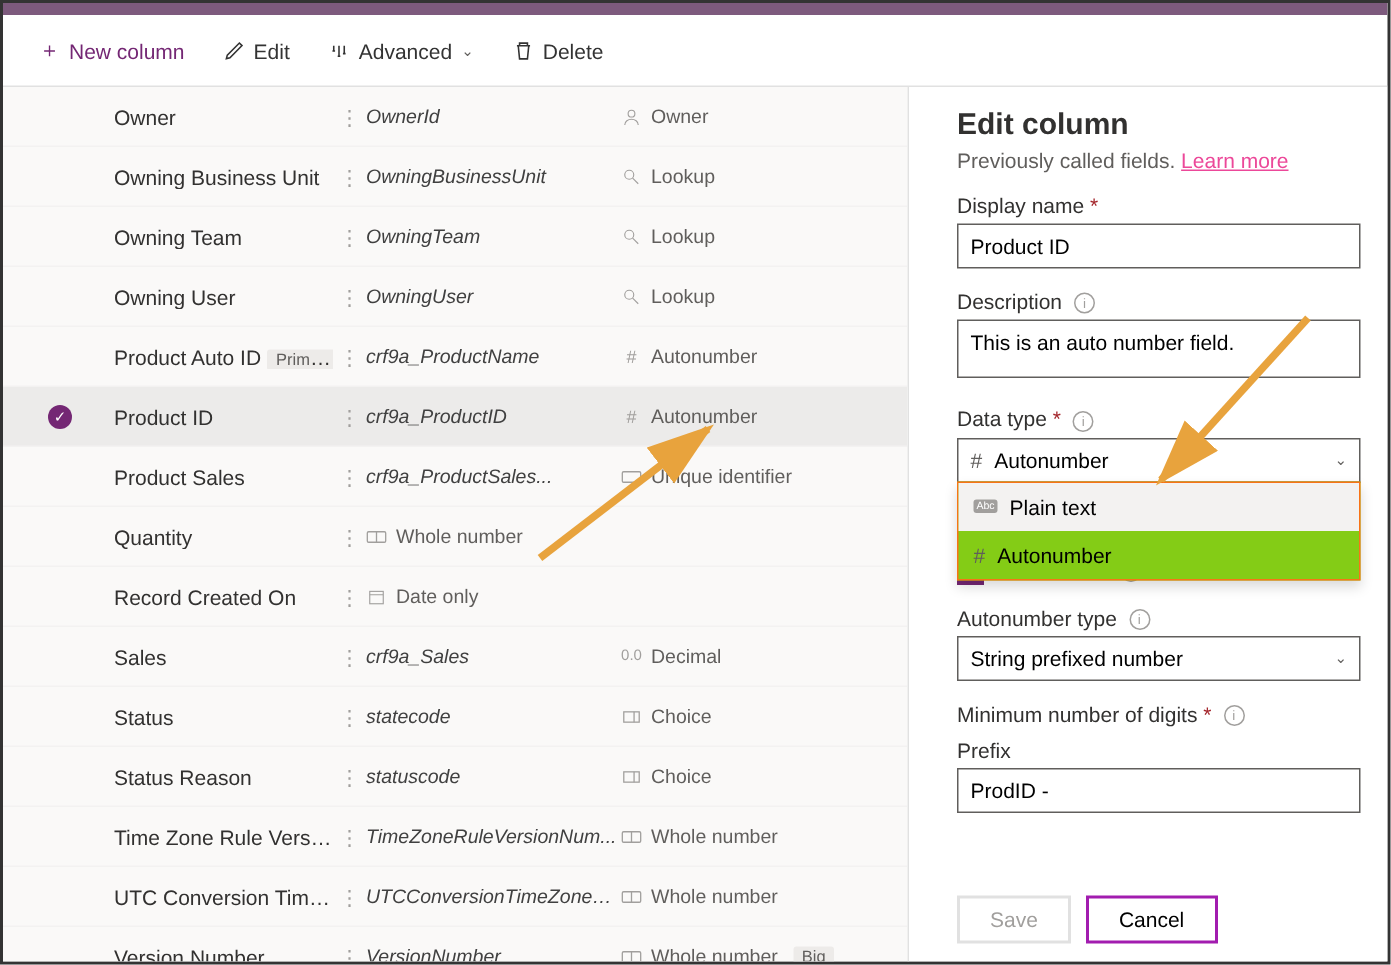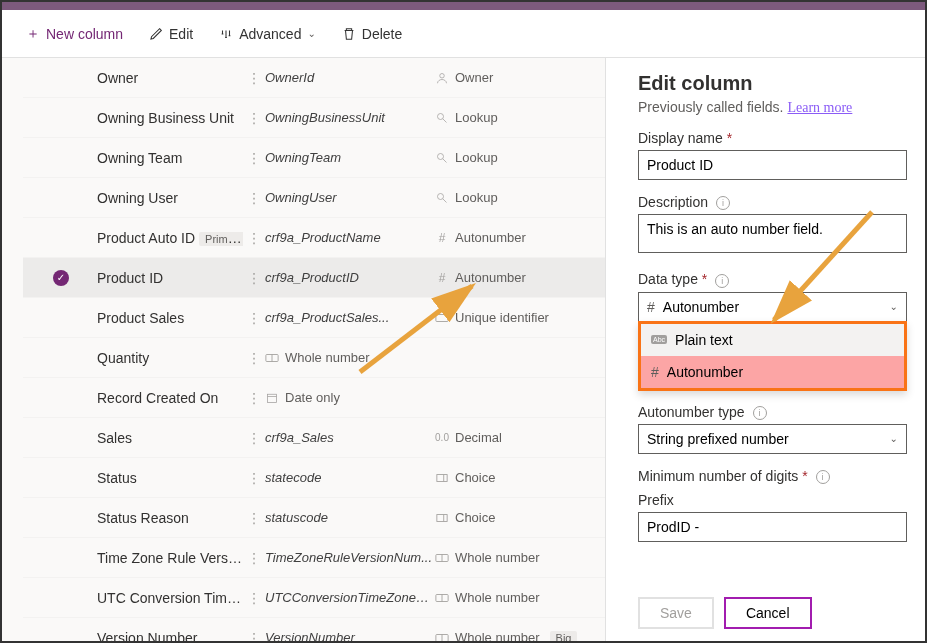--- a/index.html
+++ b/index.html
@@ -3,44 +3,44 @@
 <meta charset="utf-8">
 <style>
 * { box-sizing: border-box; margin: 0; padding: 0; font-family: "Segoe UI", -apple-system, sans-serif; }
 body { width: 927px; height: 643px; overflow: hidden; border: 2px solid #333; background: #fff; position: relative; }
 .topbar { height: 8px; background: #7d5a7d; }
 .toolbar { height: 48px; display: flex; align-items: center; padding: 0 14px; gap: 6px; border-bottom: 1px solid #e1e1e1; }
 .toolbar-item { display: flex; align-items: center; gap: 6px; padding: 6px 10px; font-size: 14px; color: #333; cursor: pointer; }
 .toolbar-item.new { color: #742774; }
 .toolbar-icon { width: 14px; height: 14px; display: inline-flex; align-items: center; justify-content: center; }
 .main { display: flex; height: calc(100% - 56px); }
-.grid { flex: 1; overflow: hidden; background: #faf9f8; padding-left: 21px; }
+.grid { flex: 1; overflow: hidden; background: #faf9f8; }
 .row { display: flex; align-items: center; height: 40px; padding-left: 30px; border-bottom: 1px solid #f3f2f1; font-size: 14px; color: #323130; position: relative; }
 .row.sel { background: #ecebea; }
 .row .check { position: absolute; left: 30px; width: 16px; height: 16px; border-radius: 50%; background: #742774; display: flex; align-items: center; justify-content: center; color: #fff; font-size: 10px; }
 .row .name { width: 190px; padding-left: 44px; white-space: nowrap; overflow: hidden; text-overflow: ellipsis; }
 .row .badge { font-size: 11px; background: #edebe9; padding: 1px 6px; border-radius: 2px; color: #605e5c; margin-left: 4px; }
 .row .dots { width: 22px; color: #a19f9d; text-align: center; }
 .row .logical { width: 170px; color: #404040; font-size: 13px; white-space: nowrap; overflow: hidden; text-overflow: ellipsis; font-style: italic; }
 .row .type { flex: 1; color: #605e5c; font-size: 13px; display: flex; align-items: center; gap: 6px; }
 .type-icon { width: 14px; color: #a19f9d; font-size: 12px; display: inline-flex; justify-content: center; }
 .panel { width: 320px; border-left: 1px solid #e1e1e1; padding: 14px 18px 12px 32px; display: flex; flex-direction: column; overflow: hidden; position: relative; background: #fff; }
 .panel h1 { font-size: 20px; font-weight: 600; color: #323130; margin-bottom: 4px; }
 .panel .sub { font-size: 14px; color: #605e5c; margin-bottom: 14px; }
-.panel .sub a { color: #8b5cf6; text-decoration: underline; font-family: Liberation Serif, serif; }
+.panel .sub a { color: #ec4899; text-decoration: underline; }
 .fld { margin-bottom: 14px; }
 .fld label { display: block; font-size: 14px; color: #323130; margin-bottom: 4px; }
 .fld .req { color: #a4262c; }
 .fld .info { display: inline-block; width: 14px; height: 14px; border: 1px solid #a19f9d; border-radius: 50%; font-size: 9px; line-height: 12px; text-align: center; color: #a19f9d; margin-left: 4px; vertical-align: middle; }
 .fld input[type=text], .fld textarea { width: 100%; border: 1px solid #605e5c; padding: 6px 8px; font-size: 14px; font-family: inherit; }
 .fld textarea { height: 39px; resize: none; }
 .select { border: 1px solid #605e5c; padding: 6px 8px; font-size: 14px; display: flex; align-items: center; justify-content: space-between; cursor: pointer; position: relative; }
 .select .sv { display: flex; align-items: center; gap: 8px; }
 .select .chev { color: #605e5c; font-size: 10px; }
-.dropdown { position: absolute; top: 100%; left: -1px; right: -1px; background: #fca5a5; border: 3px solid #f97316; box-shadow: 0 4px 8px rgba(0,0,0,0.15); z-index: 20; text-align: center; }
+.dropdown { position: absolute; top: 100%; left: -1px; right: -1px; background: #84cc16; border: 1px solid #f97316; box-shadow: 0 4px 8px rgba(0,0,0,0.15); z-index: 20; text-align: center; }
 .dropdown .opt { padding: 8px 10px; display: flex; align-items: center; gap: 8px; font-size: 14px; cursor: pointer; }
 .dropdown .opt.hov { background: #f3f2f1; }
 .chk { display: flex; align-items: center; gap: 8px; font-size: 14px; }
 .chkbox { width: 18px; height: 18px; background: #742774; display: flex; align-items: center; justify-content: center; color: #fff; font-size: 12px; }
 .btns { margin-top: auto; display: flex; gap: 10px; padding-top: 10px; }
 .btn { padding: 6px 20px; font-size: 14px; border: 2px solid #a21caf; background: #fff; cursor: pointer; }
 .btn.disabled { color: #a19f9d; border-color: #e1e1e1; cursor: default; }
 svg.arrow-svg { position: absolute; top: 0; left: 0; pointer-events: none; z-index: 30; }
 .abc-icon { display:inline-block; background:#a19f9d; color:#fff; font-size:7px; padding:1px 2px; border-radius:2px; line-height:1; }
 </style>

